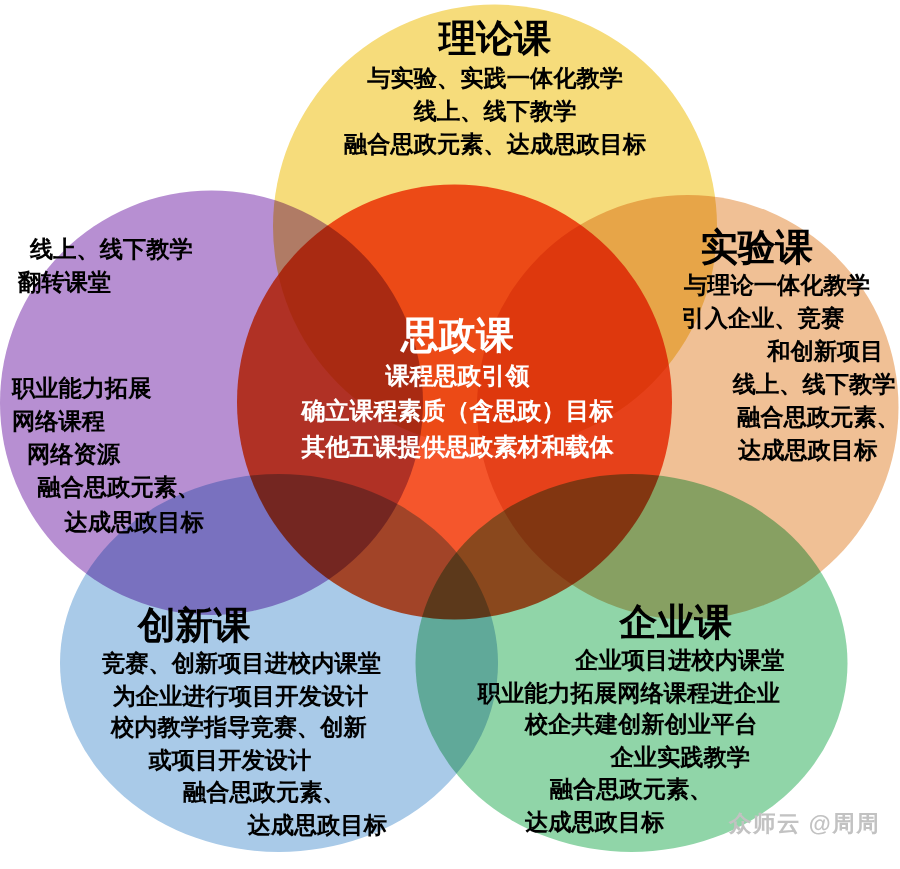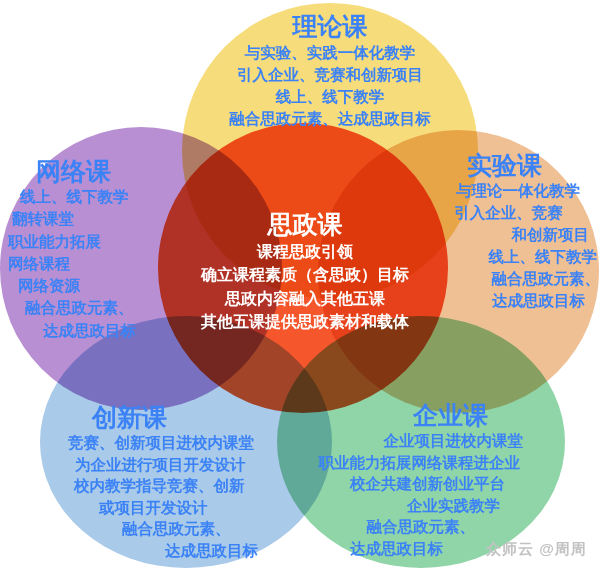--- a/index.html
+++ b/index.html
@@ -10,33 +10,33 @@
   
   .circle{position:absolute;border-radius:50%;mix-blend-mode:multiply;}
   #c-theory    {left:182px;top:3px;  width:296px;height:296px;background:#f6dc7b;}
   #c-network   {left:0px;  top:127px;width:282px;height:283px;background:#b78fd2;}
   #c-experiment{left:318px;top:130px;width:281px;height:283px;background:#f0c095;}
   #c-innovation{left:40px; top:316px;width:292px;height:252px;background:#a9cae8;}
   #c-enterprise{left:277px;top:316px;width:288px;height:252px;background:#90d5a8;}
   #c-ideology  {left:158px;top:123px;width:290px;height:290px;background:#f5562c;}
 
   
-  .grp{position:absolute;color:#3b82f6;z-index:5;}
+  .grp{position:absolute;color:#000000;z-index:5;}
   .title{font-size:25px;line-height:32px;white-space:nowrap;}
   .ln{font-size:15.5px;line-height:22px;white-space:nowrap;}
 
   .g-theory{left:165px;top:10px;width:330px;text-align:center;}
   .g-theory .ln{line-height:22px;}
 
   .g-network{left:8px;top:156px;width:190px;text-align:left;}
   .g-network .title{margin-left:28px;line-height:30px;}
   .g-network .ln{line-height:22.3px;}
   .g-network .l1{margin-left:12px;}
   .g-network .l2{margin-left:4px;}
-  .g-network .l3{margin-left:0;}
+  .g-network .l3{margin-left:0;margin-top:48px;}
   .g-network .l4{margin-left:0;}
   .g-network .l5{margin-left:10px;}
   .g-network .l6{margin-left:17px;}
   .g-network .l7{margin-left:35px;}
 
   .g-experiment{left:432px;top:150px;width:170px;text-align:right;}
   .g-experiment .title{margin-right:60px;line-height:30px;}
   .g-experiment .ln{line-height:22px;}
   .g-experiment .l1{margin-right:22px;}
   .g-experiment .l2{margin-right:17px;text-align:center;}
@@ -80,27 +80,25 @@
   <div class="circle" id="c-theory"></div>
   <div class="circle" id="c-network"></div>
   <div class="circle" id="c-experiment"></div>
   <div class="circle" id="c-innovation"></div>
   <div class="circle" id="c-enterprise"></div>
   <div class="circle" id="c-ideology"></div>
 
   <div class="grp g-theory">
     <div class="title">理论课</div>
     <div class="ln l1">与实验、实践一体化教学</div>
-    <div class="ln l2">引入企业、竞赛和创新项目</div>
     <div class="ln l3">线上、线下教学</div>
     <div class="ln l4">融合思政元素、达成思政目标</div>
   </div>
 
   <div class="grp g-network">
-    <div class="title">网络课</div>
     <div class="ln l1">线上、线下教学</div>
     <div class="ln l2">翻转课堂</div>
     <div class="ln l3">职业能力拓展</div>
     <div class="ln l4">网络课程</div>
     <div class="ln l5">网络资源</div>
     <div class="ln l6">融合思政元素、</div>
     <div class="ln l7">达成思政目标</div>
   </div>
 
   <div class="grp g-experiment">
@@ -110,21 +108,20 @@
     <div class="ln l3">和创新项目</div>
     <div class="ln l4">线上、线下教学</div>
     <div class="ln l5">融合思政元素、</div>
     <div class="ln l6">达成思政目标</div>
   </div>
 
   <div class="grp g-ideology">
     <div class="title">思政课</div>
     <div class="ln l1">课程思政引领</div>
     <div class="ln l2">确立课程素质（含思政）目标</div>
-    <div class="ln l3">思政内容融入其他五课</div>
     <div class="ln l4">其他五课提供思政素材和载体</div>
   </div>
 
   <div class="grp g-innovation">
     <div class="title">创新课</div>
     <div class="ln l1">竞赛、创新项目进校内课堂</div>
     <div class="ln l2">为企业进行项目开发设计</div>
     <div class="ln l3">校内教学指导竞赛、创新</div>
     <div class="ln l4">或项目开发设计</div>
     <div class="ln l5">融合思政元素、</div>

